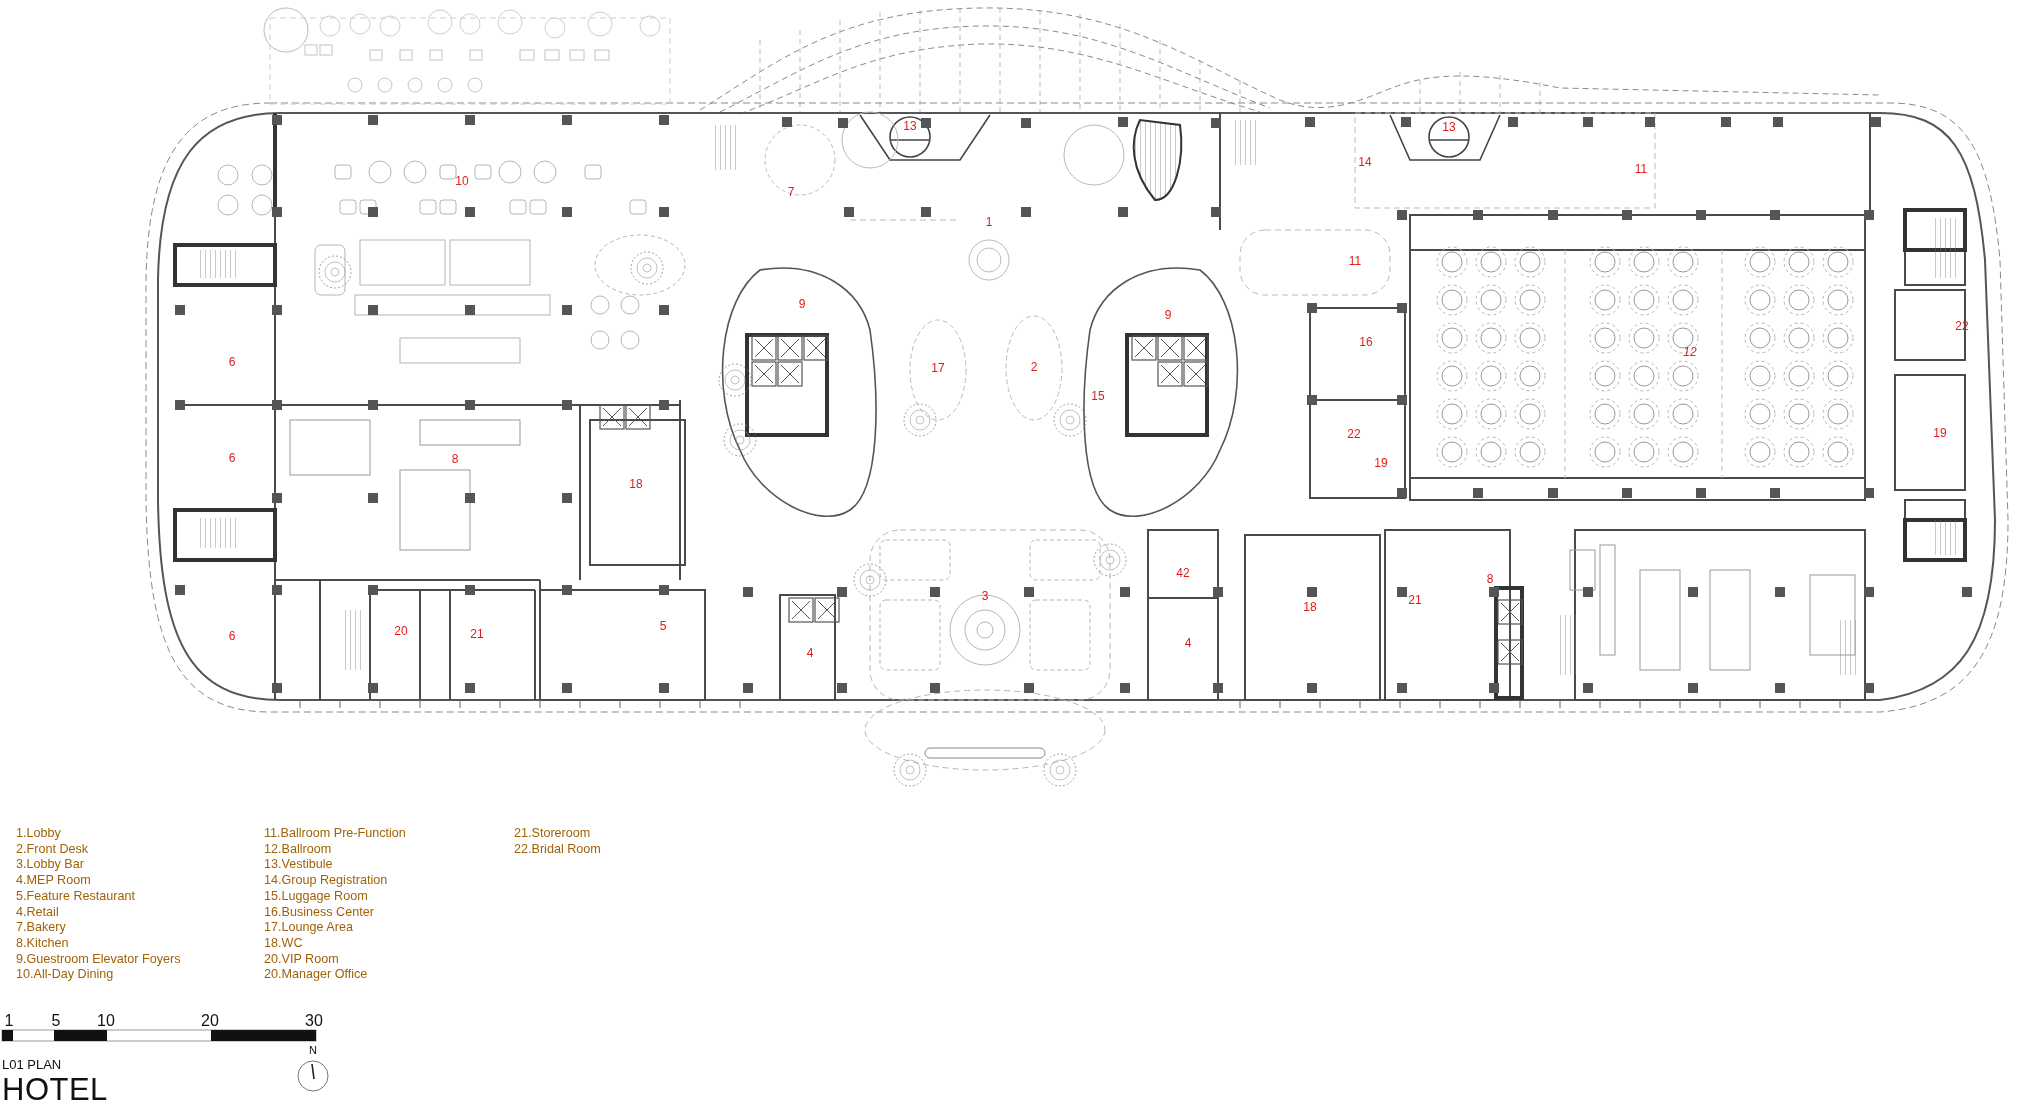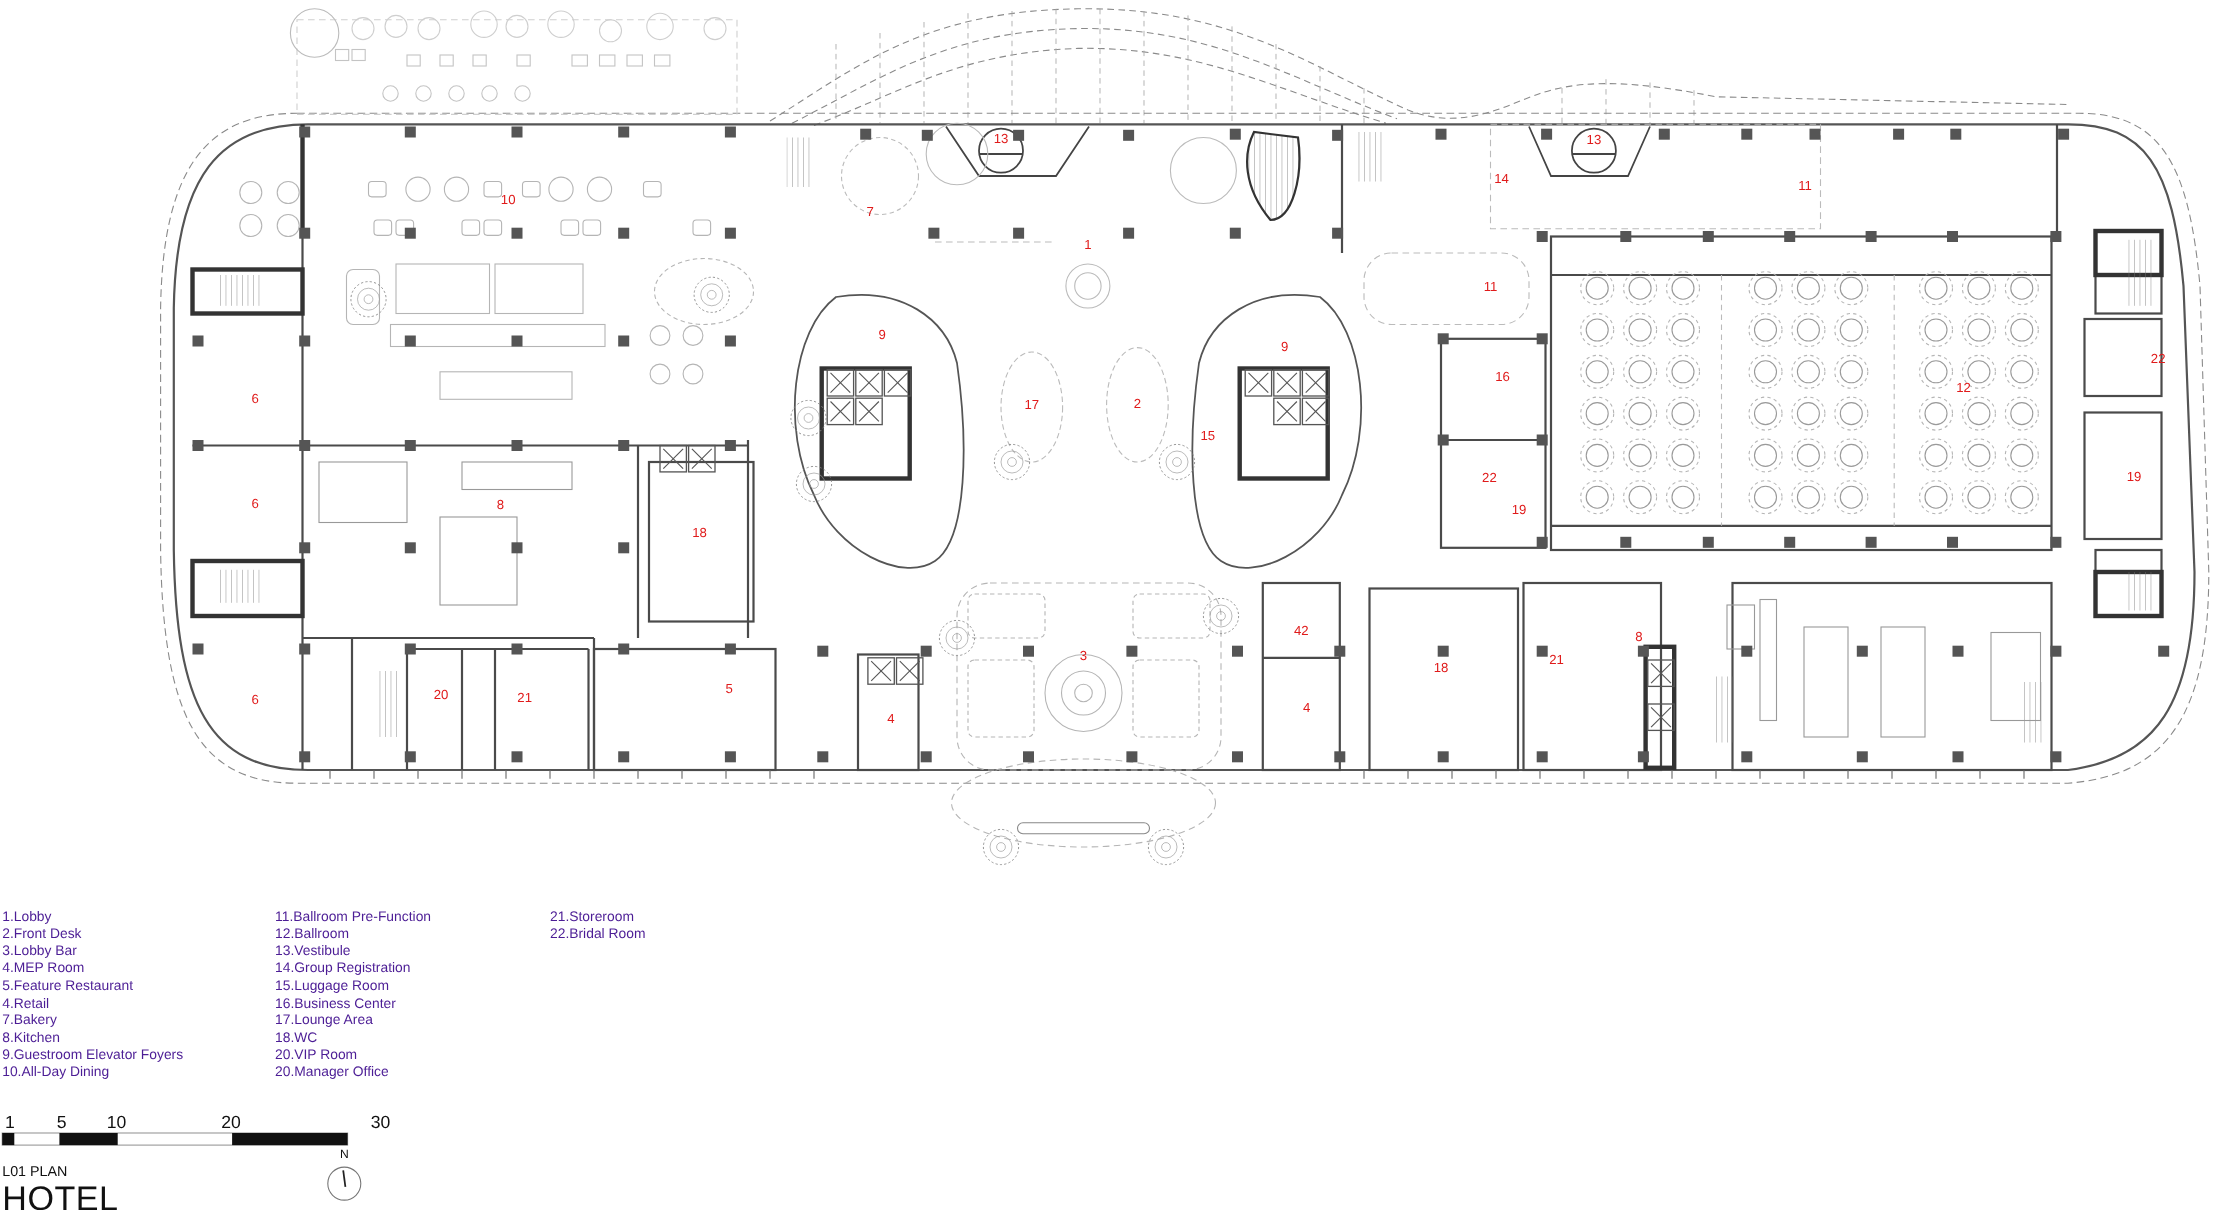--- a/index.html
+++ b/index.html
@@ -1,19 +1,19 @@
 <!DOCTYPE html>
 <html><head>
 <meta charset="utf-8">
 <style>
   html,body{margin:0;padding:0;background:#ffffff;}
   body{width:2033px;height:1100px;position:relative;overflow:hidden;font-family:"Liberation Sans",sans-serif;}
   #plan{position:absolute;left:0;top:0;width:2033px;height:820px;}
   .room-label{position:absolute;color:#e01b1b;font-family:"Liberation Sans",sans-serif;font-size:12px;transform:translate(-50%,-50%);white-space:nowrap;}
-  .legend{position:absolute;top:826px;font-size:12.6px;line-height:15.7px;color:#4c1d95;font-family:"Liberation Sans",sans-serif;}
+  .legend{position:absolute;top:826px;font-size:12.6px;line-height:15.7px;color:#a16207;font-family:"Liberation Sans",sans-serif;margin-left:14px;}
   .legend div{white-space:nowrap;}
   .scale{position:absolute;left:0;top:1010px;}
   .scale-num{position:absolute;font-size:16px;color:#111;transform:translateX(-50%);top:1012px;}
   .plan-title{position:absolute;left:2px;top:1057px;font-size:13px;color:#111;}
   .project-title{position:absolute;left:2px;top:1072px;font-size:31px;color:#111;letter-spacing:0.5px;}
 </style>
 </head>
 <body>
 
 <svg id="plan" viewBox="0 0 2033 820" xmlns="http://www.w3.org/2000/svg">
@@ -503,21 +503,21 @@
     <span class="room-label" style="left: 232px; top: 458px;">6</span>
     <span class="room-label" style="left: 232px; top: 636px;">6</span>
     <span class="room-label" style="left: 791px; top: 192px;">7</span>
     <span class="room-label" style="left: 455px; top: 459px;">8</span>
     <span class="room-label" style="left: 1490px; top: 579px;">8</span>
     <span class="room-label" style="left: 802px; top: 304px;">9</span>
     <span class="room-label" style="left: 1168px; top: 315px;">9</span>
     <span class="room-label" style="left: 462px; top: 181px;">10</span>
     <span class="room-label" style="left: 1641px; top: 169px;">11</span>
     <span class="room-label" style="left: 1355px; top: 261px;">11</span>
-    <span class="room-label" style="left: 1785px; top: 352px;">12</span>
+    <span class="room-label" style="left: 1690px; top: 352px; font-style: italic;">12</span>
     <span class="room-label" style="left: 910px; top: 126px;">13</span>
     <span class="room-label" style="left: 1449px; top: 127px;">13</span>
     <span class="room-label" style="left: 1335px; top: 162px; margin-left: 30px;">14</span>
     <span class="room-label" style="left: 1098px; top: 396px;">15</span>
     <span class="room-label" style="left: 1366px; top: 342px;">16</span>
     <span class="room-label" style="left: 938px; top: 368px; text-align: right;">17</span>
     <span class="room-label" style="left: 636px; top: 484px;">18</span>
     <span class="room-label" style="left: 1310px; top: 607px;">18</span>
     <span class="room-label" style="left: 1381px; top: 463px;">19</span>
     <span class="room-label" style="left: 1940px; top: 433px;">19</span>
@@ -555,21 +555,21 @@
 </div>
 <div class="legend" style="left:500px;">
   <div>21.Storeroom</div>
   <div>22.Bridal Room</div>
 </div>
 
 <span class="scale-num" style="left:9px;">1</span>
 <span class="scale-num" style="left:56px;">5</span>
 <span class="scale-num" style="left:106px;">10</span>
 <span class="scale-num" style="left:210px;">20</span>
-<span class="scale-num" style="left:314px;margin-left:32px;">30</span>
+<span class="scale-num" style="left:314px;">30</span>
 <svg class="scale" width="340" height="40" viewBox="0 0 340 40">
   <rect x="2" y="20" width="314" height="11" fill="#fff" stroke="#999" stroke-width="1"></rect>
   <rect x="2" y="20" width="11" height="11" fill="#111"></rect>
   <rect x="54" y="20" width="53" height="11" fill="#111"></rect>
   <rect x="211" y="20" width="105" height="11" fill="#111"></rect>
 </svg>
 
 <div class="plan-title">L01 PLAN</div>
 <div class="project-title">HOTEL</div>
 <svg style="position:absolute;left:295px;top:1048px;" width="40" height="46" viewBox="0 0 40 46">

